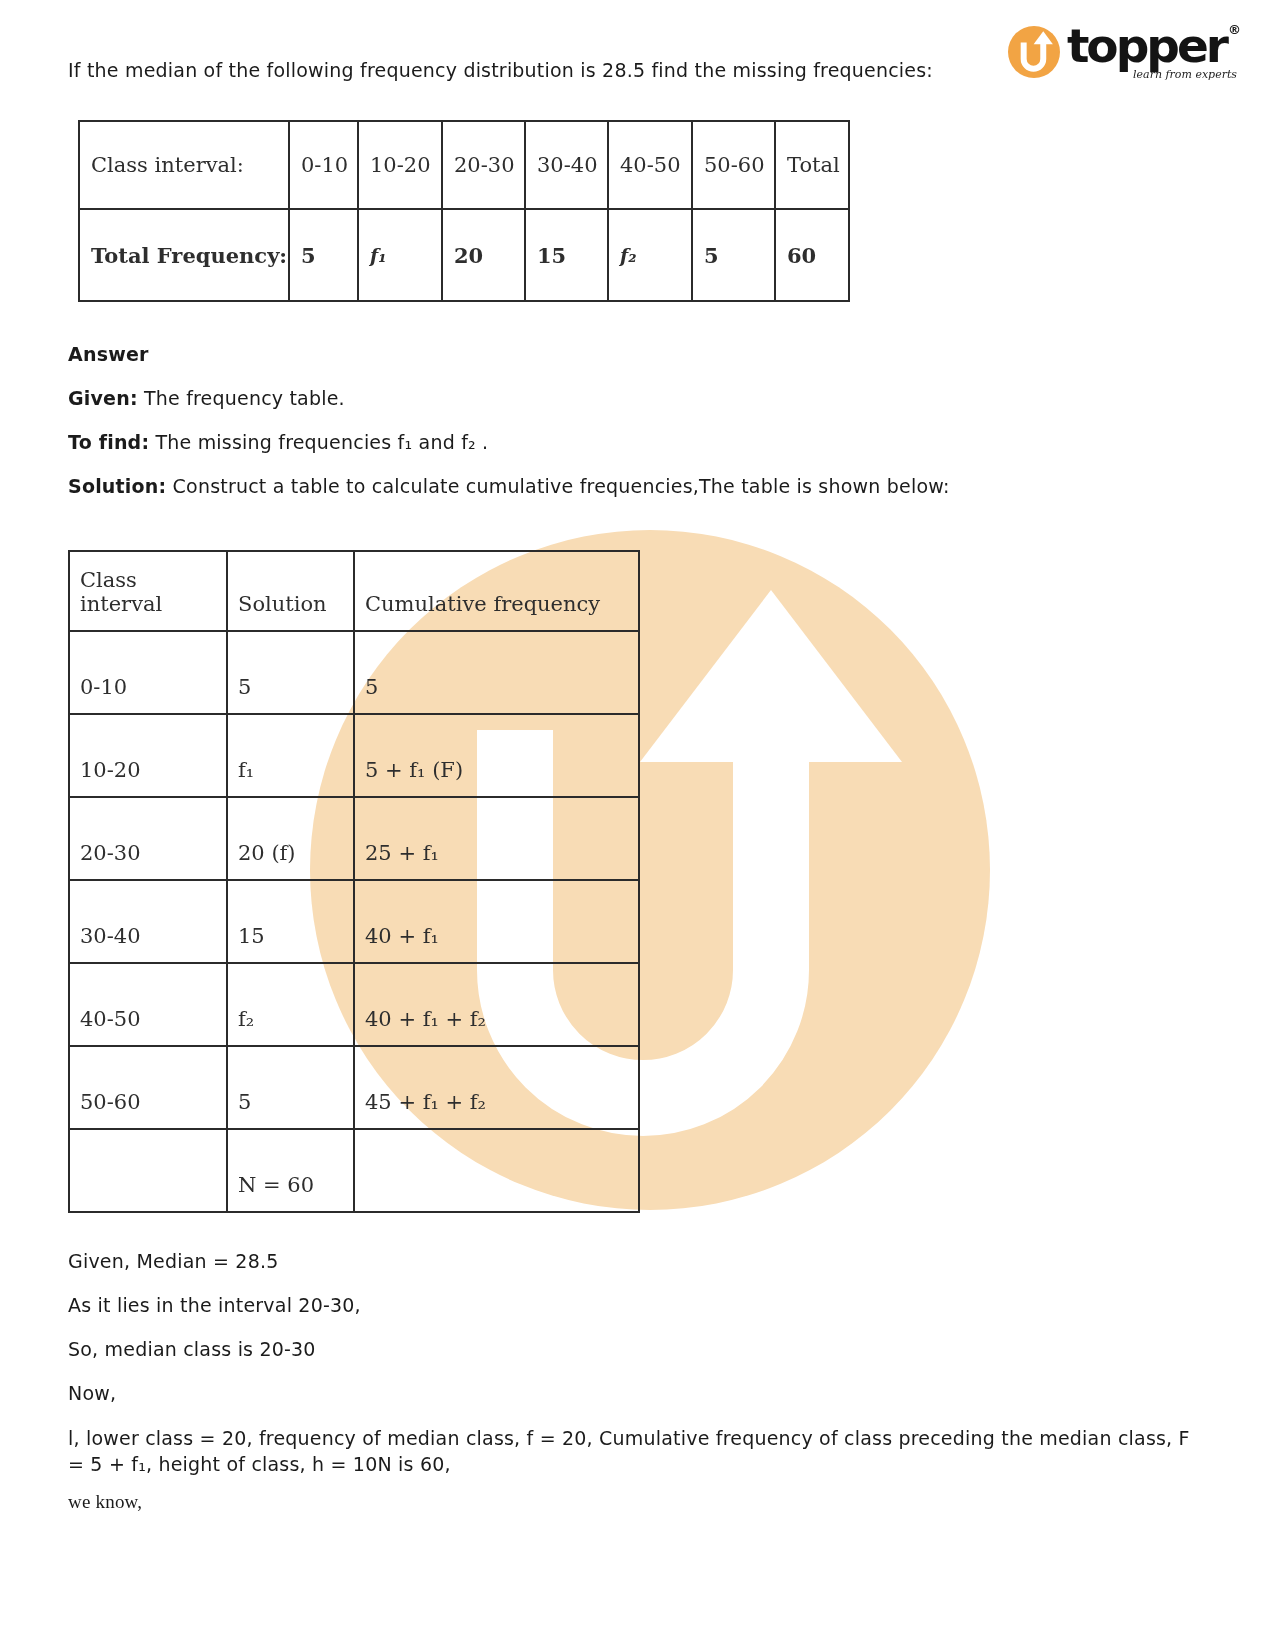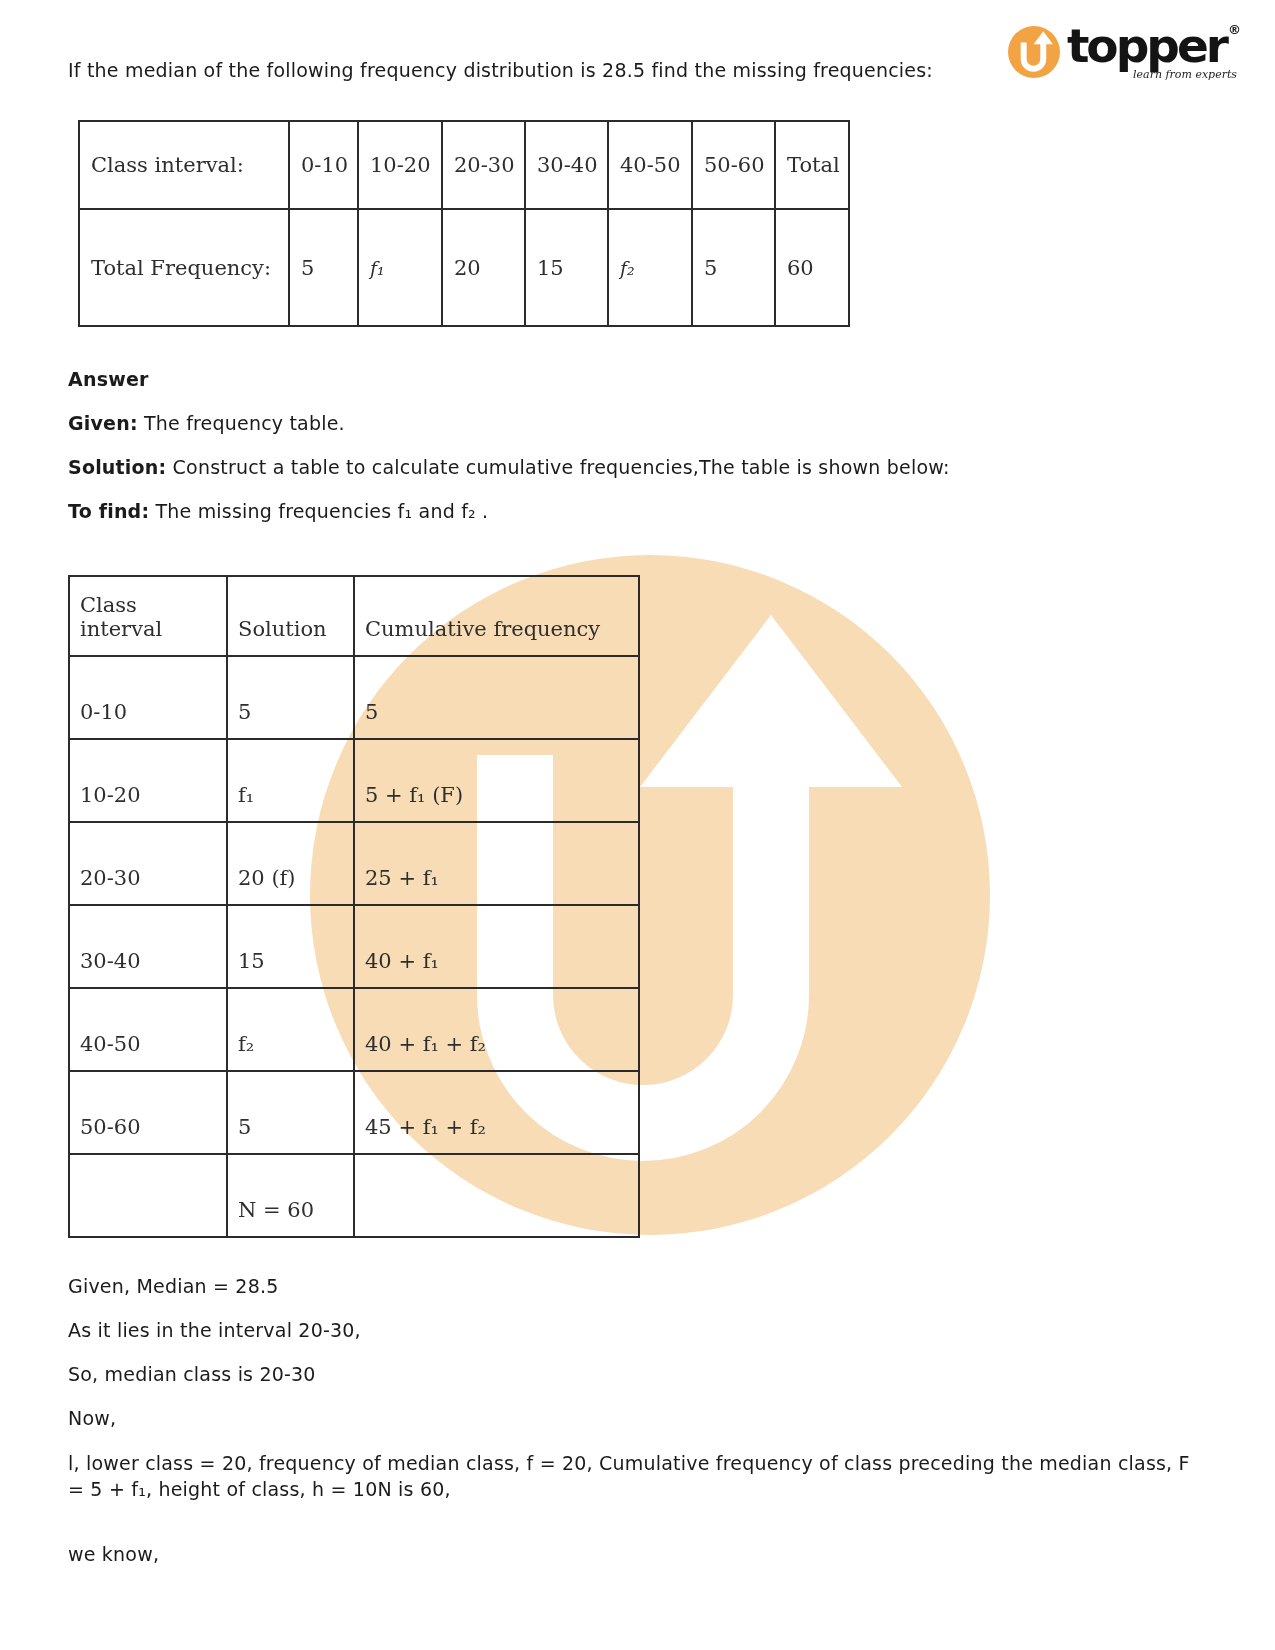--- a/index.html
+++ b/index.html
@@ -42,42 +42,42 @@
   table { border-collapse:collapse; table-layout:fixed; }
   td {
     border:2px solid #2b2b2b;
     font-family:"DejaVu Serif", serif;
     font-size:21px; color:#2e2e2e;
     background:transparent;
   }
   .table1 { margin-top:38px; margin-left:10px; width:770px; }
   .table1 td { vertical-align:middle; padding-left:11px; }
   .t1-row1 td { height:88px; }
-  .t1-row2 td { height:117px; }
+  .t1-row2 td { height:92px;font-weight:bold; }
   .cell-italic { font-style:italic; font-size:19px; }
 
   .table2-wrap { position:relative; margin-top:52px; }
   .table2 { position:relative; z-index:1; width:570px; }
   .table2 td { vertical-align:bottom; padding:0 4px 14px 10px; }
   .t2-head td { height:80px; }
   .t2-row td { height:83px; }
 
   
   .watermark {
     position:absolute; left:242px; top:-20px;
     width:680px; height:680px;
     z-index:0; pointer-events:none;
   }
 
   
   .para { margin-top:20px; font-size:19px; line-height:24px; letter-spacing:0.2px; }
   .para-first { margin-top:40px; }
   .para-after-table { margin-top:36px; }
   .para-long { line-height:26px; max-width:1130px; }
-  .para-last { margin-top:40px; }
+  .para-last { margin-top:13px;font-family:Liberation Serif, serif; }
   .b { font-weight:bold; }
 </style>
 </head>
 <body>
 
 <div class="page">
 
   <div class="logo">
     <svg class="logo-circle" viewBox="0 0 680 680">
       <circle cx="340" cy="340" r="340" fill="#F2A444"></circle>
@@ -128,23 +128,23 @@
         <td>5</td>
         <td>60</td>
       </tr>
     </tbody>
       </table>
 
     <div class="para para-first b">Answer</div>
 
     <p class="para"><span class="b">Given:</span><span> The frequency table.</span></p>
 
+    <p class="para"><span class="b">To find:</span><span> The missing frequencies f₁ and f₂ .</span></p>
+
     <p class="para"><span class="b">Solution:</span><span> Construct a table to calculate cumulative frequencies,The table is shown below:</span></p>
-
-    <p class="para"><span class="b">To find:</span><span> The missing frequencies f₁ and f₂ .</span></p>
 
     <div class="table2-wrap">
       <svg class="watermark" viewBox="0 0 680 680">
         <circle cx="340" cy="340" r="340" fill="#F8DCB5"></circle>
         <path d="M205 200 L205 440 A128 128 0 0 0 461 440 L461 160" fill="none" stroke="#ffffff" stroke-width="76"></path>
         <polygon points="461,60 330,232 592,232" fill="#ffffff"></polygon>
       </svg>
 
       <table class="table2">
         <colgroup>

